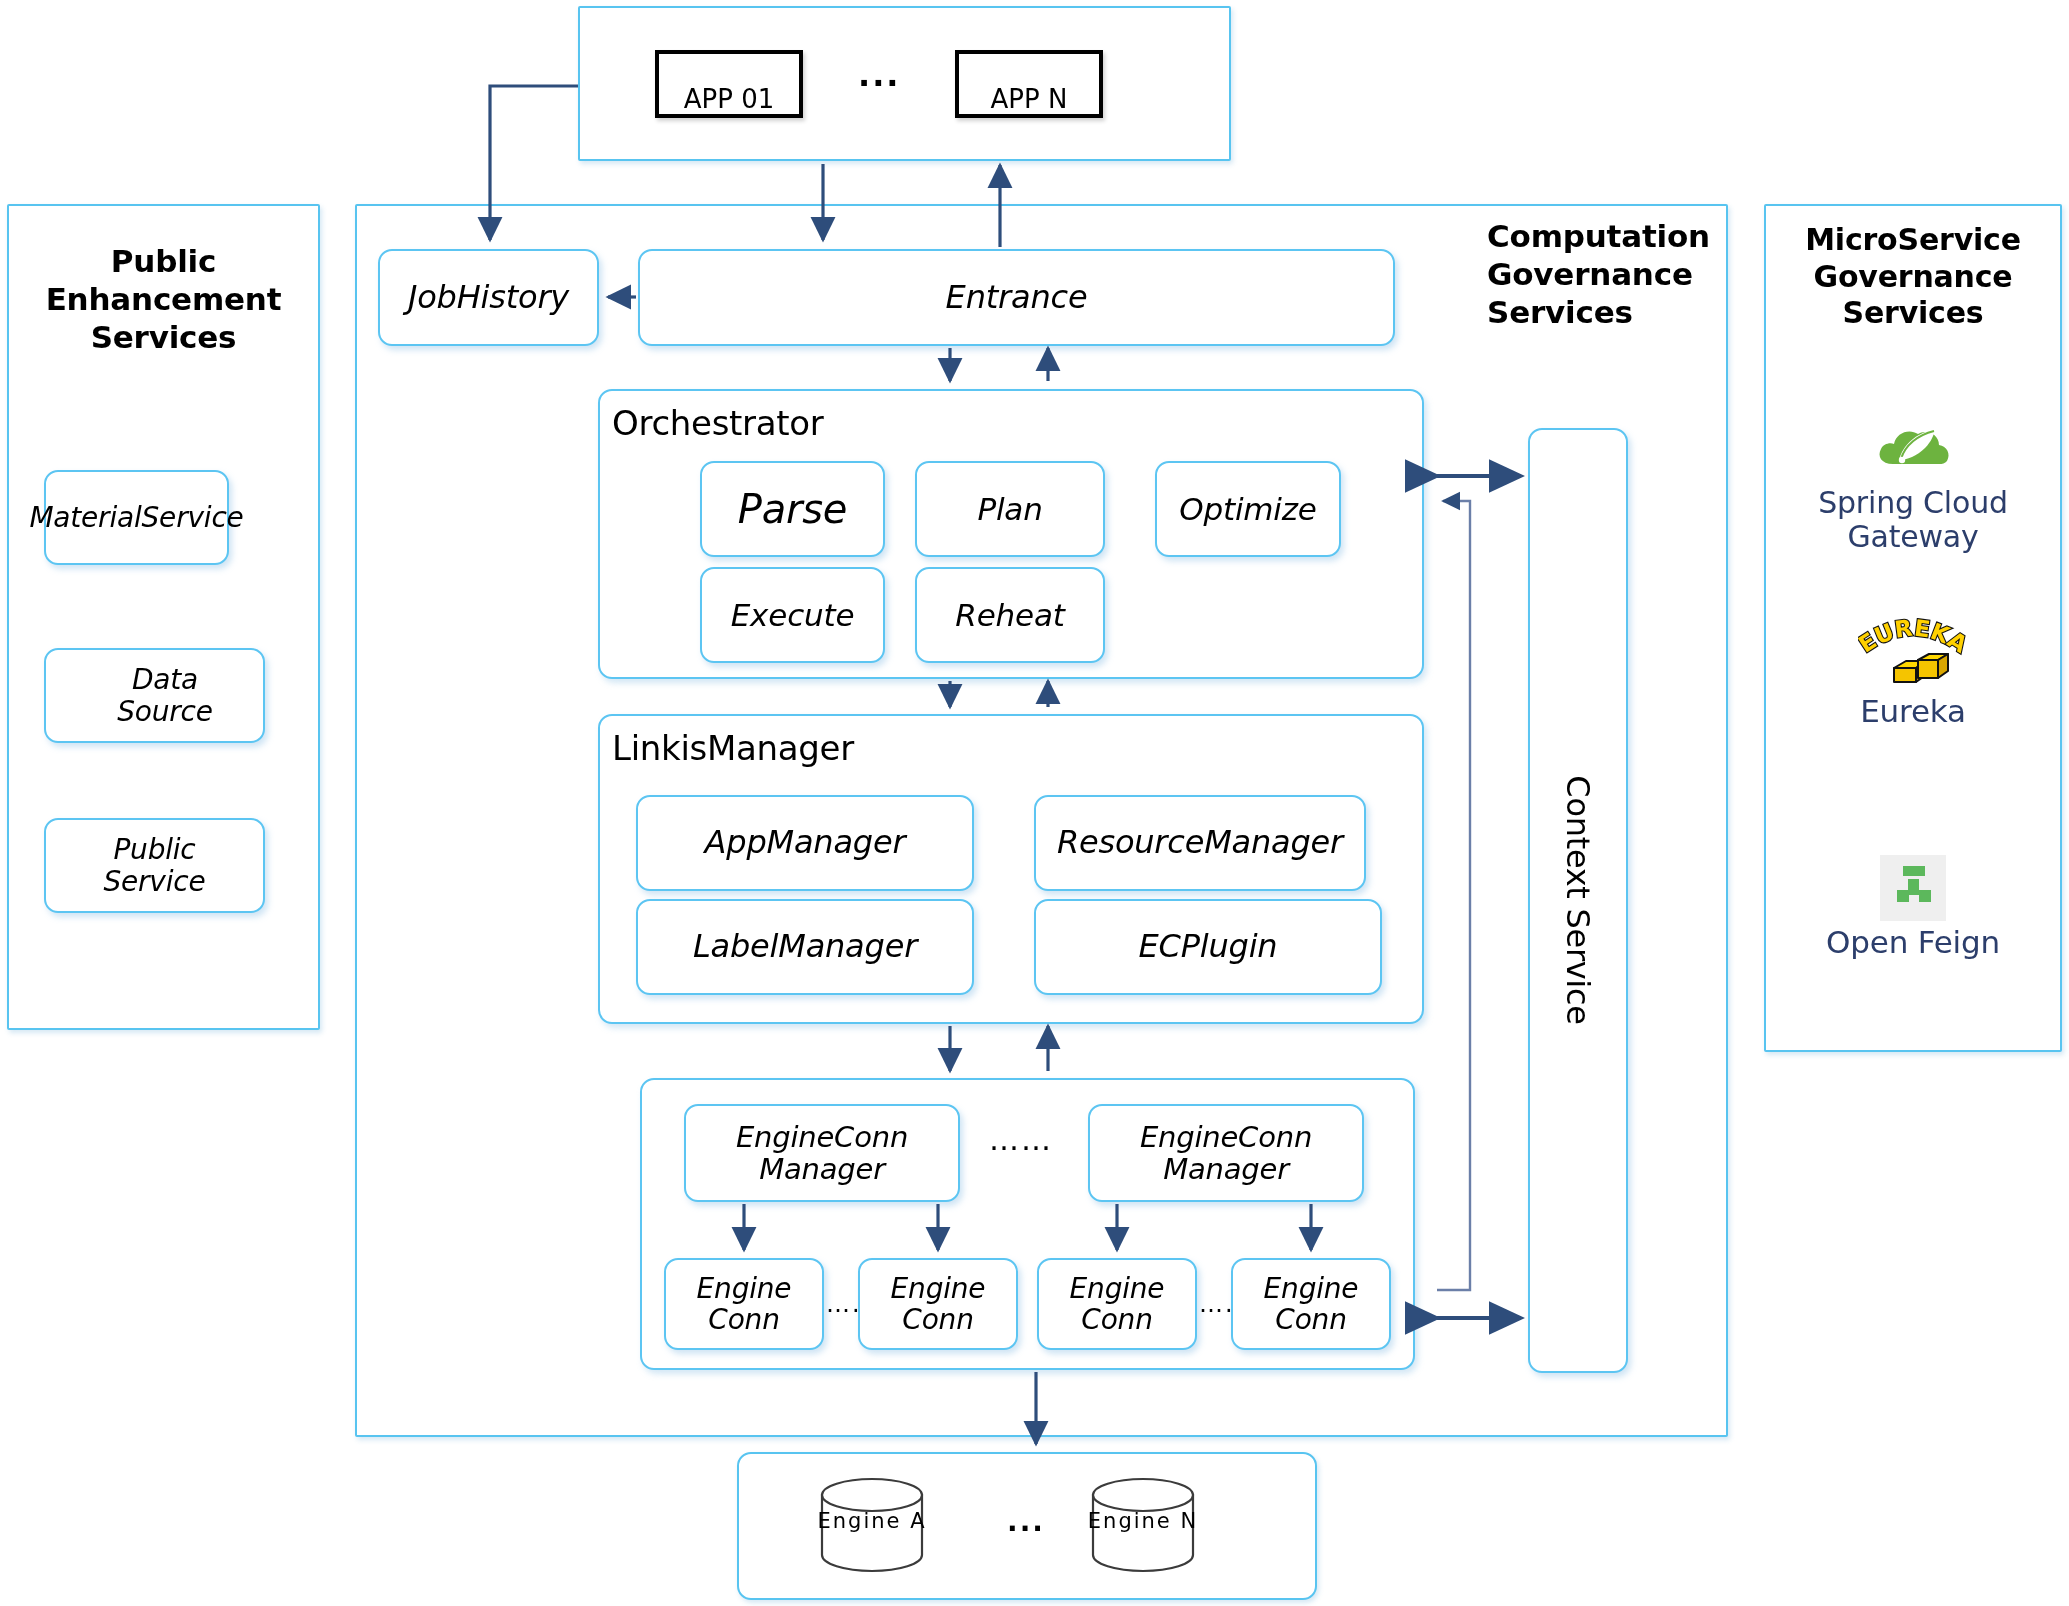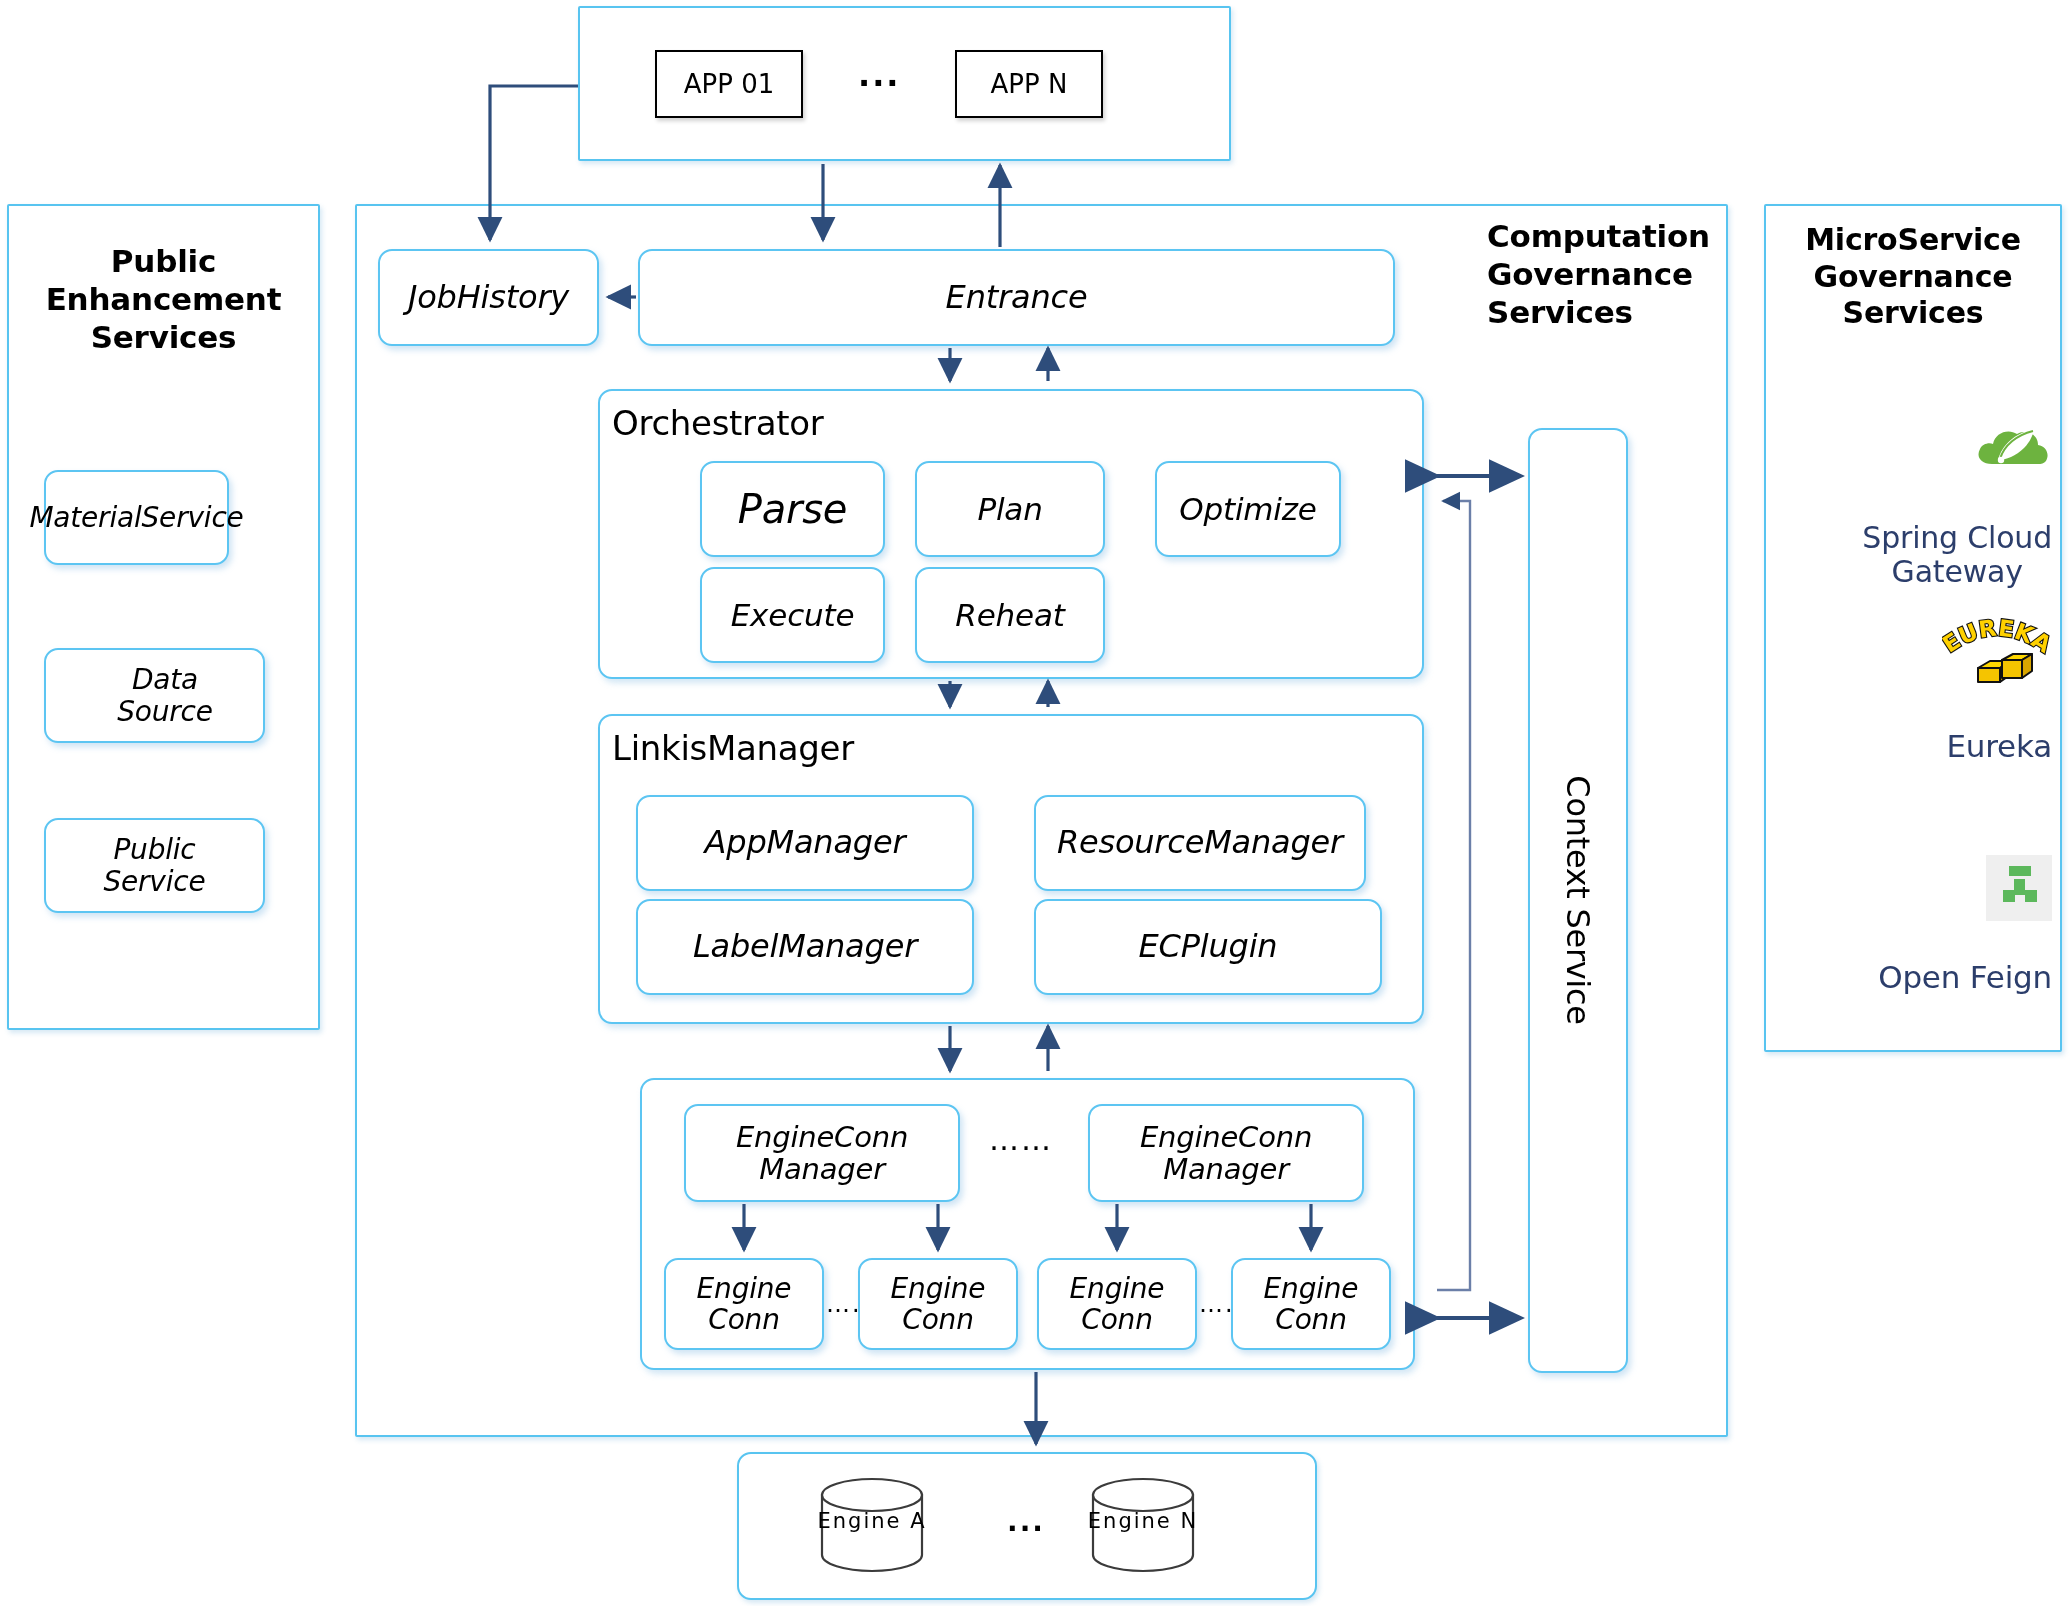--- a/index.html
+++ b/index.html
@@ -60,23 +60,23 @@
     position:absolute;
     color:#000;
     font-weight:700;
     text-align:center;
     line-height:1.22;
     letter-spacing:-0.2px;
   }
   .sq-node{
     position:absolute;
     box-sizing:border-box;
-    border:2px solid #000000;
-    background:#ffffff;
-    display:flex;align-items:center;justify-content:center;
+    border:4px solid #000000;
+    background:#ffffff;
+    display:flex;align-items:flex-end;justify-content:center;
     color:#000;
     box-shadow:2px 3px 4px rgba(0,0,0,0.18);
   }
   .dots{
     position:absolute;
     color:#000;
     font-weight:700;
     letter-spacing:2px;
     white-space:nowrap;
   }
@@ -86,21 +86,21 @@
     white-space:nowrap;
     transform-origin:center center;
     letter-spacing:-0.3px;
   }
   svg.lay{
     position:absolute;left:0;top:0;
     width:2069px;height:1606px;
     pointer-events:none;
   }
   
-  .logo-item{position:absolute;display:flex;flex-direction:column;align-items:flex-end;gap:35px;}
+  .logo-item{position:absolute;display:flex;flex-direction:column;align-items:center;}
   .logo-label{
     color:#2c3e6b;
     text-align:center;
     line-height:1.14;
     letter-spacing:-0.2px;
     margin-top:4px;
     white-space:pre-line;
   }
   .feign-sq{
     width:66px;height:66px;background:#efefef;

